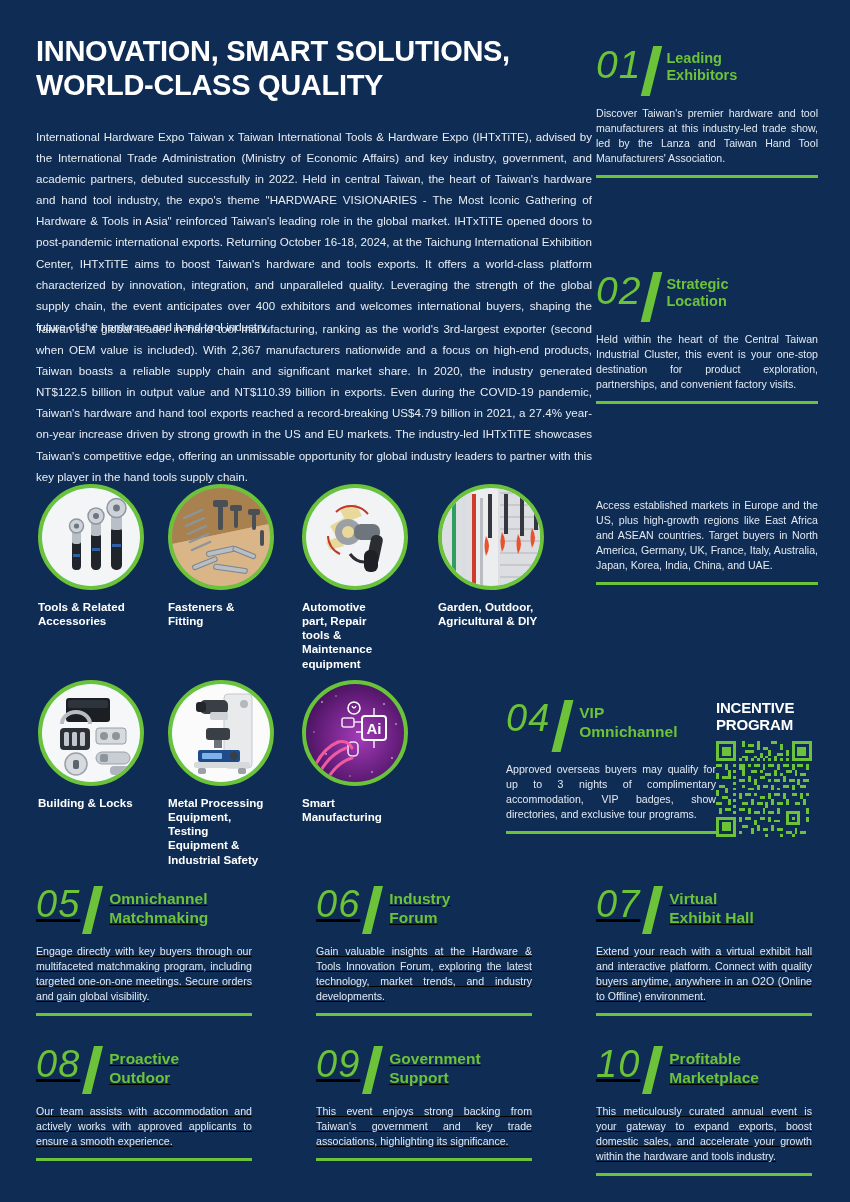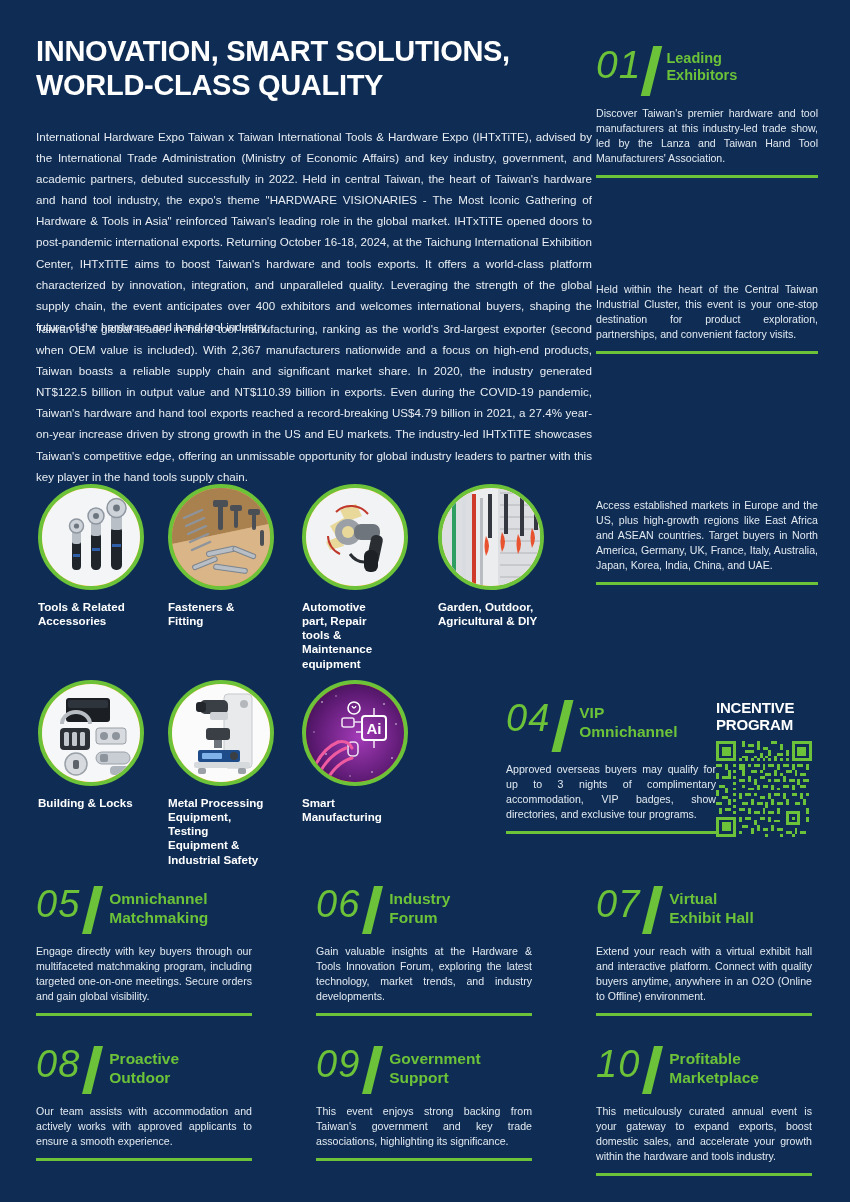--- a/index.html
+++ b/index.html
@@ -80,32 +80,32 @@
     margin-top: 9px;
   }
 
   
   .rail { width: 222px; }
   .rail .num { font-size: 39px; }
   .rail .slash { height: 50px; margin: 0 10px 0 6px; }
   .rail .title { font-size: 14.5px; }
 
   
-  .grid-card { width: 216px; }
+  .grid-card { width: 216px; text-decoration: underline; }
   .grid-card .num { font-size: 38px; }
   .grid-card .slash { height: 48px; }
 
   
   .cat { position: absolute; width: 106px; }
   .cat .circle {
     width: 106px; height: 106px;
     border-radius: 50%;
     border: 4px solid #6cc238;
     overflow: hidden;
-    background: #eab308;
+    background: #22c55e;
     position: relative;
   }
   .cat .label {
     margin-top: 10px;
     color: #ffffff;
     font-size: 11.6px;
     font-weight: 800;
     line-height: 1.22;
     white-space: pre-line;
   }
@@ -145,20 +145,26 @@
       <div class="num">01</div>
       <div class="slash"></div>
       <div class="title">Leading
 Exhibitors</div>
     </div>
     <div class="desc">Discover Taiwan's premier hardware and tool manufacturers at this industry-led trade show, led by the Lanza and Taiwan Hand Tool Manufacturers' Association.</div>
     <div class="rule"></div>
   </div>
 
   <div class="card rail" style="left:596px; top:272px;">
+    <div class="head">
+      <div class="num">02</div>
+      <div class="slash"></div>
+      <div class="title">Strategic
+Location</div>
+    </div>
     <div class="desc">Held within the heart of the Central Taiwan Industrial Cluster, this event is your one-stop destination for product exploration, partnerships, and convenient factory visits.</div>
     <div class="rule"></div>
   </div>
 
   <div class="card rail" style="left:596px; top:488px;">
     <div class="desc">Access established markets in Europe and the US, plus high-growth regions like East Africa and ASEAN countries. Target buyers in North America, Germany, UK, France, Italy, Australia, Japan, Korea, India, China, and UAE.</div>
     <div class="rule"></div>
   </div>
 
   <div class="cat" style="left:38px; top:484px;">

